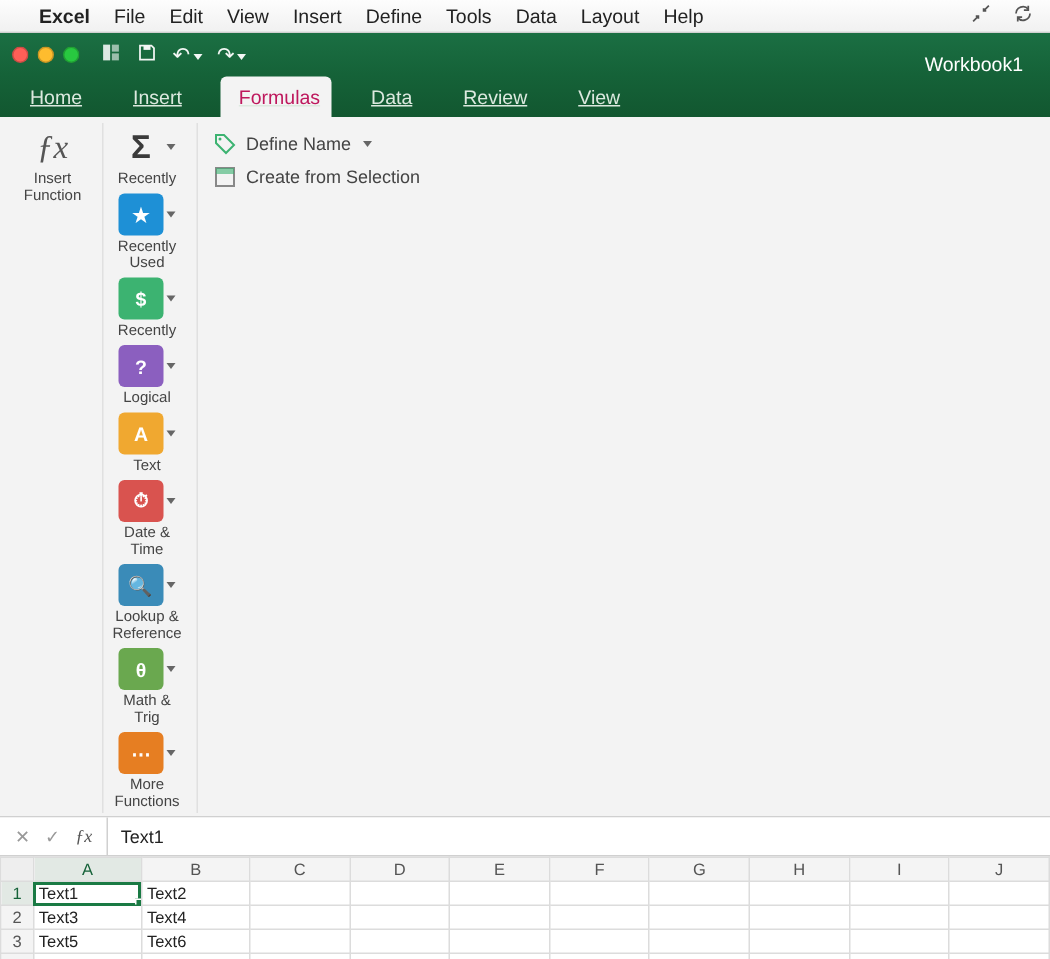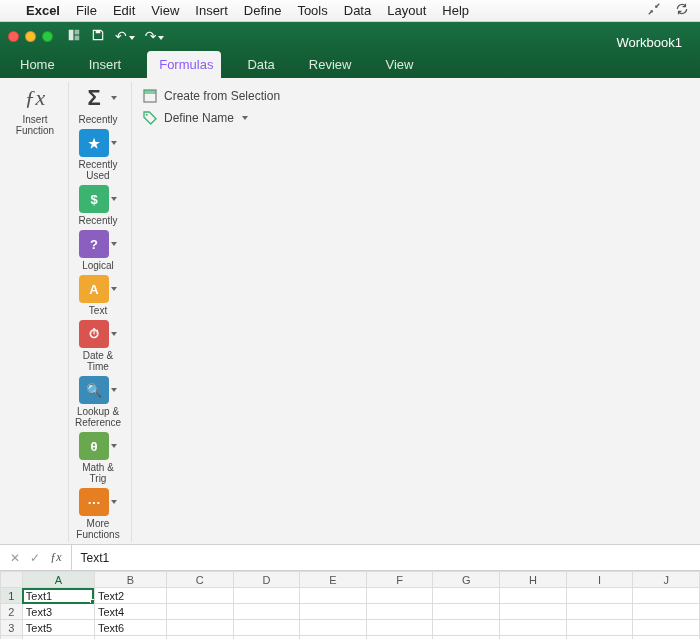--- a/index.html
+++ b/index.html
@@ -20,23 +20,23 @@
   .dot.red { background: #ff5f57; }
   .dot.yellow { background: #febc2e; }
   .dot.green { background: #28c840; }
   .qat { display: flex; align-items: center; gap: 10px; opacity: 0.95; }
   .qat svg, .qat .glyph { fill: #fff; color: #fff; }
   .glyph { font-size: 14px; }
   .caret { display:inline-block; margin-left:2px; border-left:3px solid transparent; border-right:3px solid transparent; border-top:4px solid #fff; vertical-align:middle; }
   .title { flex: 1; text-align: right; font-size: 13px; padding-right: 10px; margin-top: 12px; }
 
   
-  .ribbon-tabs { height: 28px; background: linear-gradient(#156238, #125730); display: flex; align-items: flex-end; padding: 0 12px; gap: 18px; color: #dce9df; }
+  .ribbon-tabs { height: 28px; background: linear-gradient(#156238, #125730); display: flex; align-items: flex-end; padding: 0 12px; gap: 18px; color: #dce9df; text-decoration: underline; }
   .ribbon-tab { font-size: 13px; padding: 6px 8px; cursor: pointer; }
-  .ribbon-tab.active { background: #f3f3f3; color: #8b5cf6; border-radius: 4px 4px 0 0; font-weight: 500; padding-left: 12px; }
+  .ribbon-tab.active { background: #f3f3f3; color: #be185d; border-radius: 4px 4px 0 0; font-weight: 500; padding-left: 12px; }
 
   
   .ribbon { background: #f3f3f3; border-bottom: 1px solid #d0d0d0; padding: 4px 6px 2px 6px; display: flex; gap: 4px; }
   .group { display: flex; flex-direction: column; align-items: center; padding: 2px 6px; }
   .group + .group { border-left: 1px solid #e0e0e0; }
   .bigbtn { width: 46px; display:flex; flex-direction:column; align-items:center; gap:2px; }
   .bigbtn .ic { width: 30px; height: 28px; display:flex; align-items:center; justify-content:center; border-radius:4px; }
   .ic.boxed { color:#fff; font-weight:bold; font-size:13px; }
   .ic.autosum { color:#3a3a3a; font-size:22px; font-weight:bold; }
   .ic.fx { font-style: italic; font-family: serif; font-size: 22px; color:#555; }
@@ -215,35 +215,35 @@
           <span class="ddarr"></span>
         </div>
         <div class="glabel">More
 Functions</div>
       </div>
     </div>
   <div class="right-panel">
     <div class="rp-item">
       <span class="rp-ic">
         <svg width="16" height="16" viewBox="0 0 24 24">
-            <rect x="3" y="3" width="18" height="18" fill="none" stroke="#888" stroke-width="2"></rect>
-            <rect x="3" y="3" width="18" height="6" fill="#3cb371" opacity="0.6"></rect>
-          </svg>
-      </span>
-      <span>Create from Selection</span>
-    </div>
-    <div class="rp-item">
-      <span class="rp-ic">
-        <svg width="16" height="16" viewBox="0 0 24 24">
             <path d="M3 3h8l10 10-8 8L3 11z" fill="none" stroke="#3cb371" stroke-width="2"></path>
             <circle cx="7" cy="7" r="1.5" fill="#3cb371"></circle>
           </svg>
       </span>
       <span>Define Name</span>
       <span class="ddarr"></span>
+    </div>
+    <div class="rp-item">
+      <span class="rp-ic">
+        <svg width="16" height="16" viewBox="0 0 24 24">
+            <rect x="3" y="3" width="18" height="18" fill="none" stroke="#888" stroke-width="2"></rect>
+            <rect x="3" y="3" width="18" height="6" fill="#3cb371" opacity="0.6"></rect>
+          </svg>
+      </span>
+      <span>Create from Selection</span>
     </div>
   </div>
 </div>
 
 <div class="fbar">
   <div class="fx-controls">
     <span>✕</span>
     <span>✓</span>
     <span class="fxlabel">ƒx</span>
   </div>

